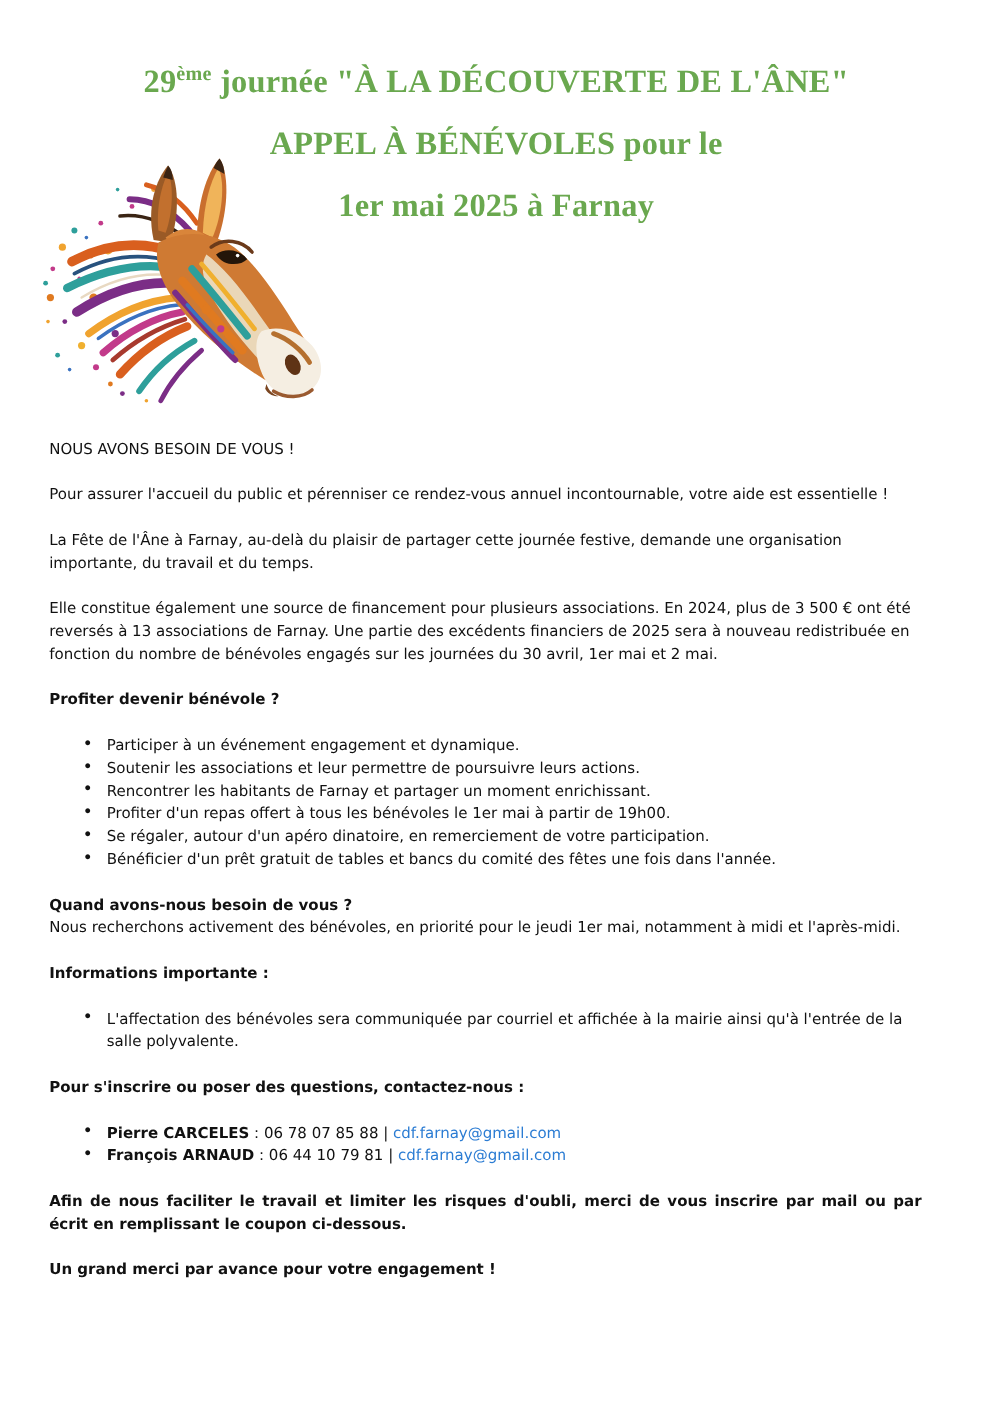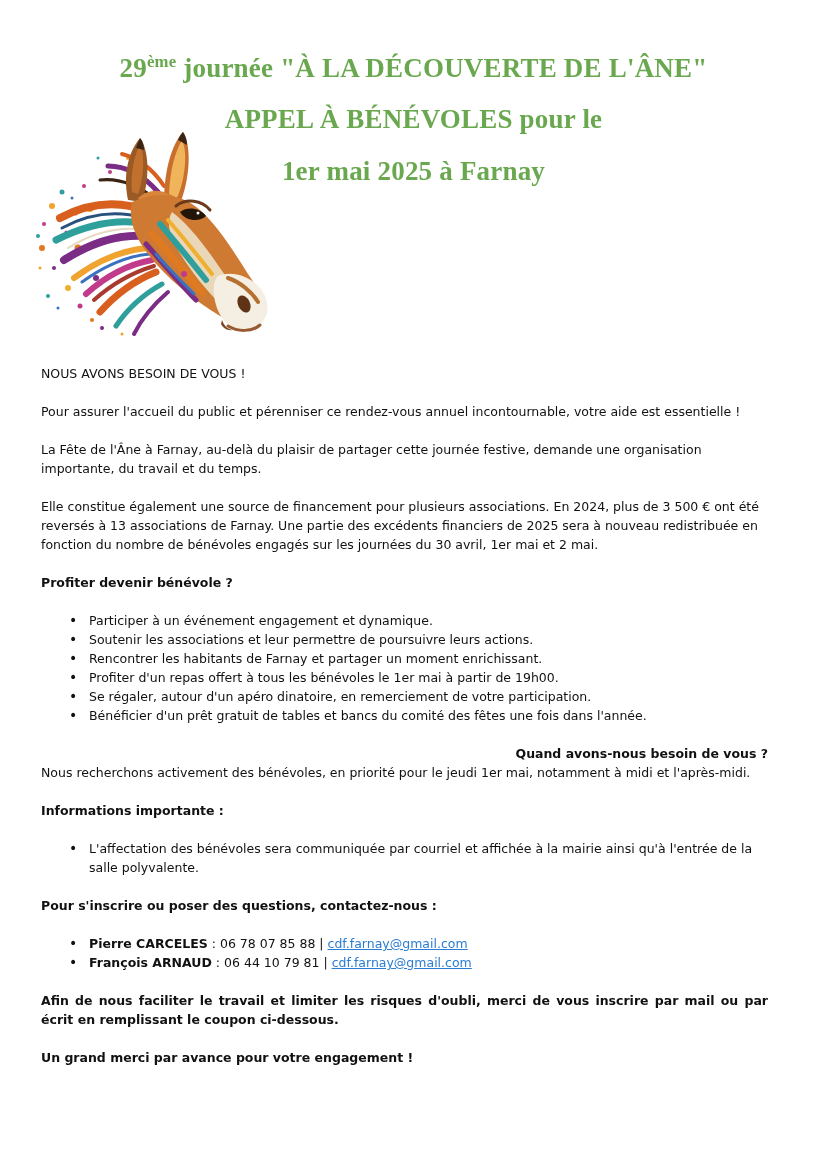--- a/index.html
+++ b/index.html
@@ -22,30 +22,30 @@
   .t3 { top:156px; }
   .donkey { position:absolute; left:32px; top:128px; width:280px; height:214px; }
   
   .content {
     position:absolute; top:344px; left:41px; width:727px;
     font-size:12.5px; line-height:19px;margin-top:20px;
   }
   .content p { margin:0 0 19px 0; }
   .b { font-weight:bold; }
   .heading { font-weight:bold; margin:0 0 16px 0; }
-  .tight { margin-bottom:0 !important;text-align:right; }
+  .tight { margin-bottom:0 !important; }
   ul { list-style:none; margin:0 0 19px 0; padding-left:48px; }
   li { position:relative; line-height:19px; }
   li::before {
     content:"\2022"; position:absolute; left:-20px; top:0;
     font-size:14px; line-height:19px; color:#111;
   }
   .justify { text-align:justify; }
   a.email {
-    color:#2b7cd3; text-decoration:underline; cursor:pointer;
+    color:#2b7cd3; cursor:pointer;
   }
   .gap-lg { margin-top:7px; }
 </style>
 </head>
 <body>
 
 <div class="page">
 
   <div class="header">
     <div class="title-line t1"><span>29</span><sup>ème</sup><span> journée "À LA DÉCOUVERTE DE L'ÂNE"</span></div>

